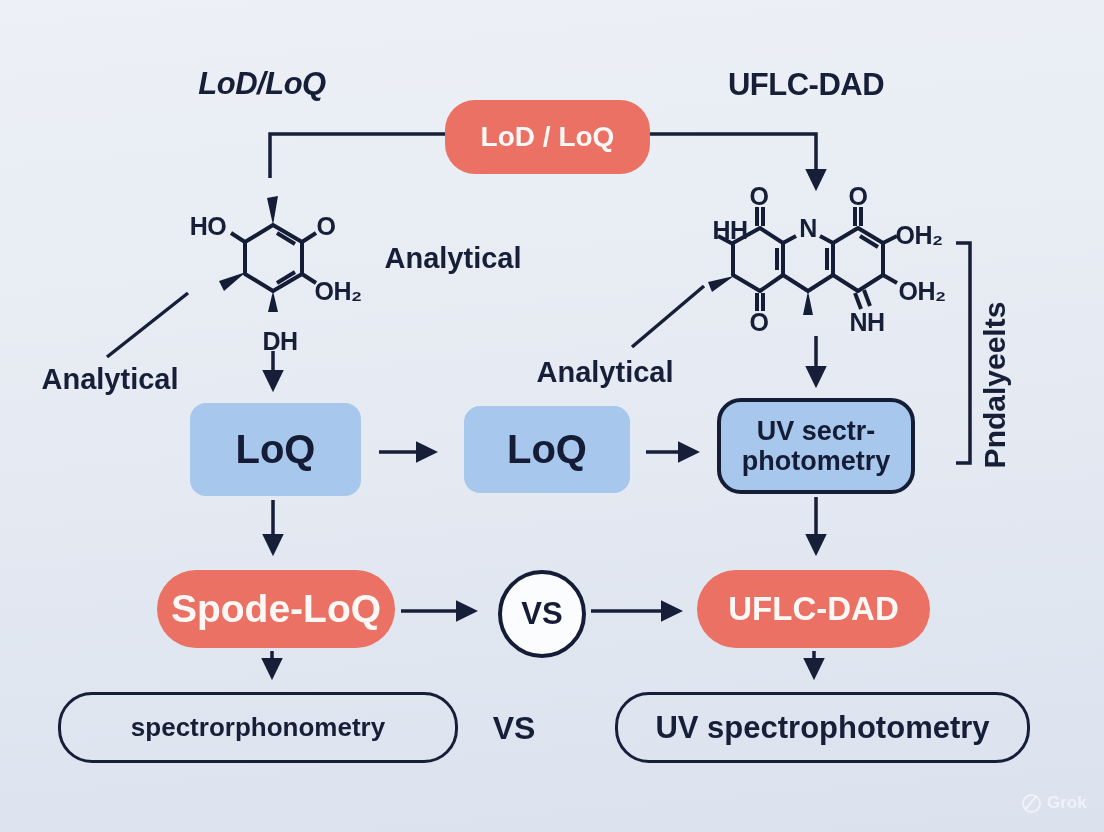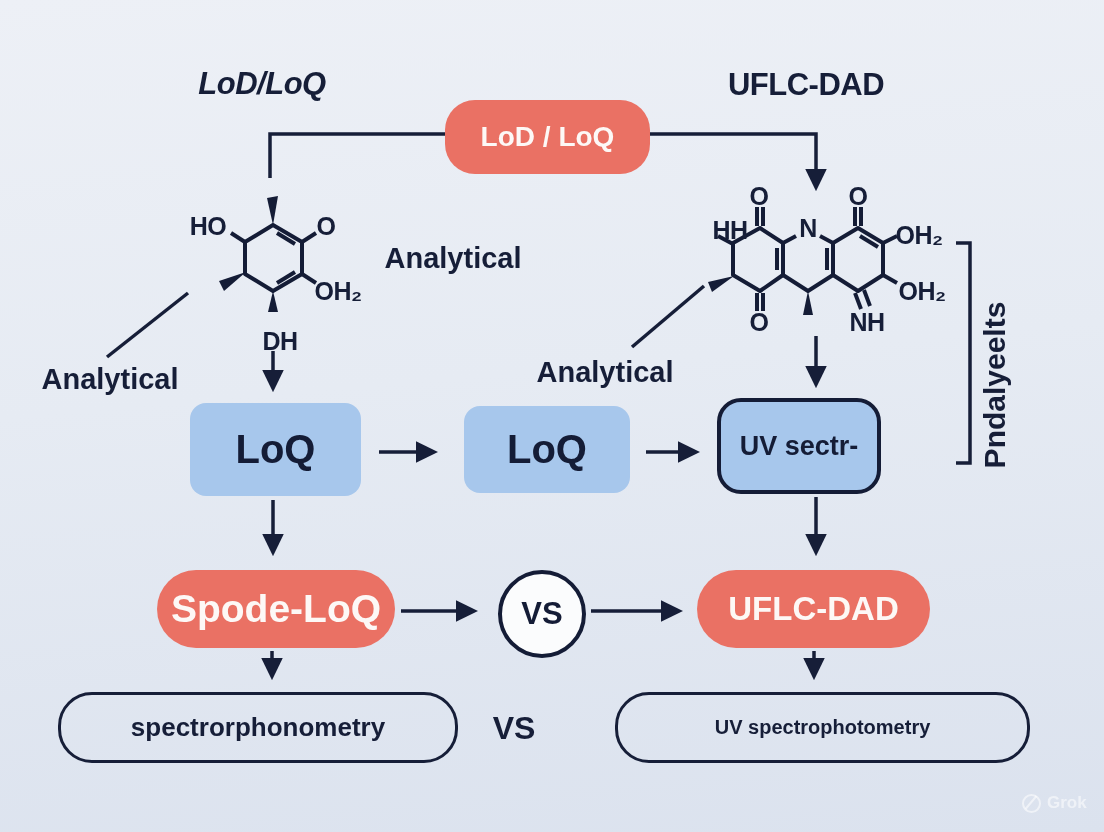--- a/index.html
+++ b/index.html
@@ -126,30 +126,31 @@
   <div class="txt atom" style="left:759px;top:196px;">O</div>
   <div class="txt atom" style="left:808px;top:228px;">N</div>
   <div class="txt atom" style="left:858px;top:196px;">O</div>
   <div class="txt atom" style="left:919px;top:235px;">OH₂</div>
   <div class="txt atom" style="left:922px;top:291px;">OH₂</div>
   <div class="txt atom" style="left:759px;top:322px;">O</div>
   <div class="txt atom" style="left:867px;top:322px;">NH</div>
 
   <div class="box blue" style="left:190px;top:403px;width:171px;height:93px;font-size:40px;">LoQ</div>
   <div class="box blue" style="left:464px;top:406px;width:166px;height:87px;font-size:40px;">LoQ</div>
-  <div class="box blue uvbox" style="left:717px;top:398px;width:164px;height:96px;">
+  <div class="box blue uvbox" style="left:717px;top:398px;width:198px;height:96px;">
     <div>UV sectr-</div>
+    <div>photometry</div>
   </div>
 
   <div class="box red" style="left:157px;top:570px;width:238px;height:78px;border-radius:39px;font-size:39px;">Spode-LoQ</div>
   <div class="box circle" style="left:498px;top:570px;width:88px;height:88px;">VS</div>
   <div class="box red" style="left:697px;top:570px;width:233px;height:78px;border-radius:39px;font-size:33px;">UFLC-DAD</div>
 
   <div class="box outline" style="left:58px;top:692px;width:400px;height:71px;font-size:26px;">spectrorphonometry</div>
   <div class="txt" style="left:514px;top:728px;font-size:32px;font-weight:700;">VS</div>
-  <div class="box outline" style="left:615px;top:692px;width:415px;height:71px;font-size:20px;">UV spectrophotometry</div>
+  <div class="box outline" style="left:615px;top:692px;width:415px;height:71px;font-size:31px;">UV spectrophotometry</div>
 
   <div id="watermark">
     <span class="wm-ring"></span>
     <span>Grok</span>
   </div>
 
 </div>
 
 </body></html>

